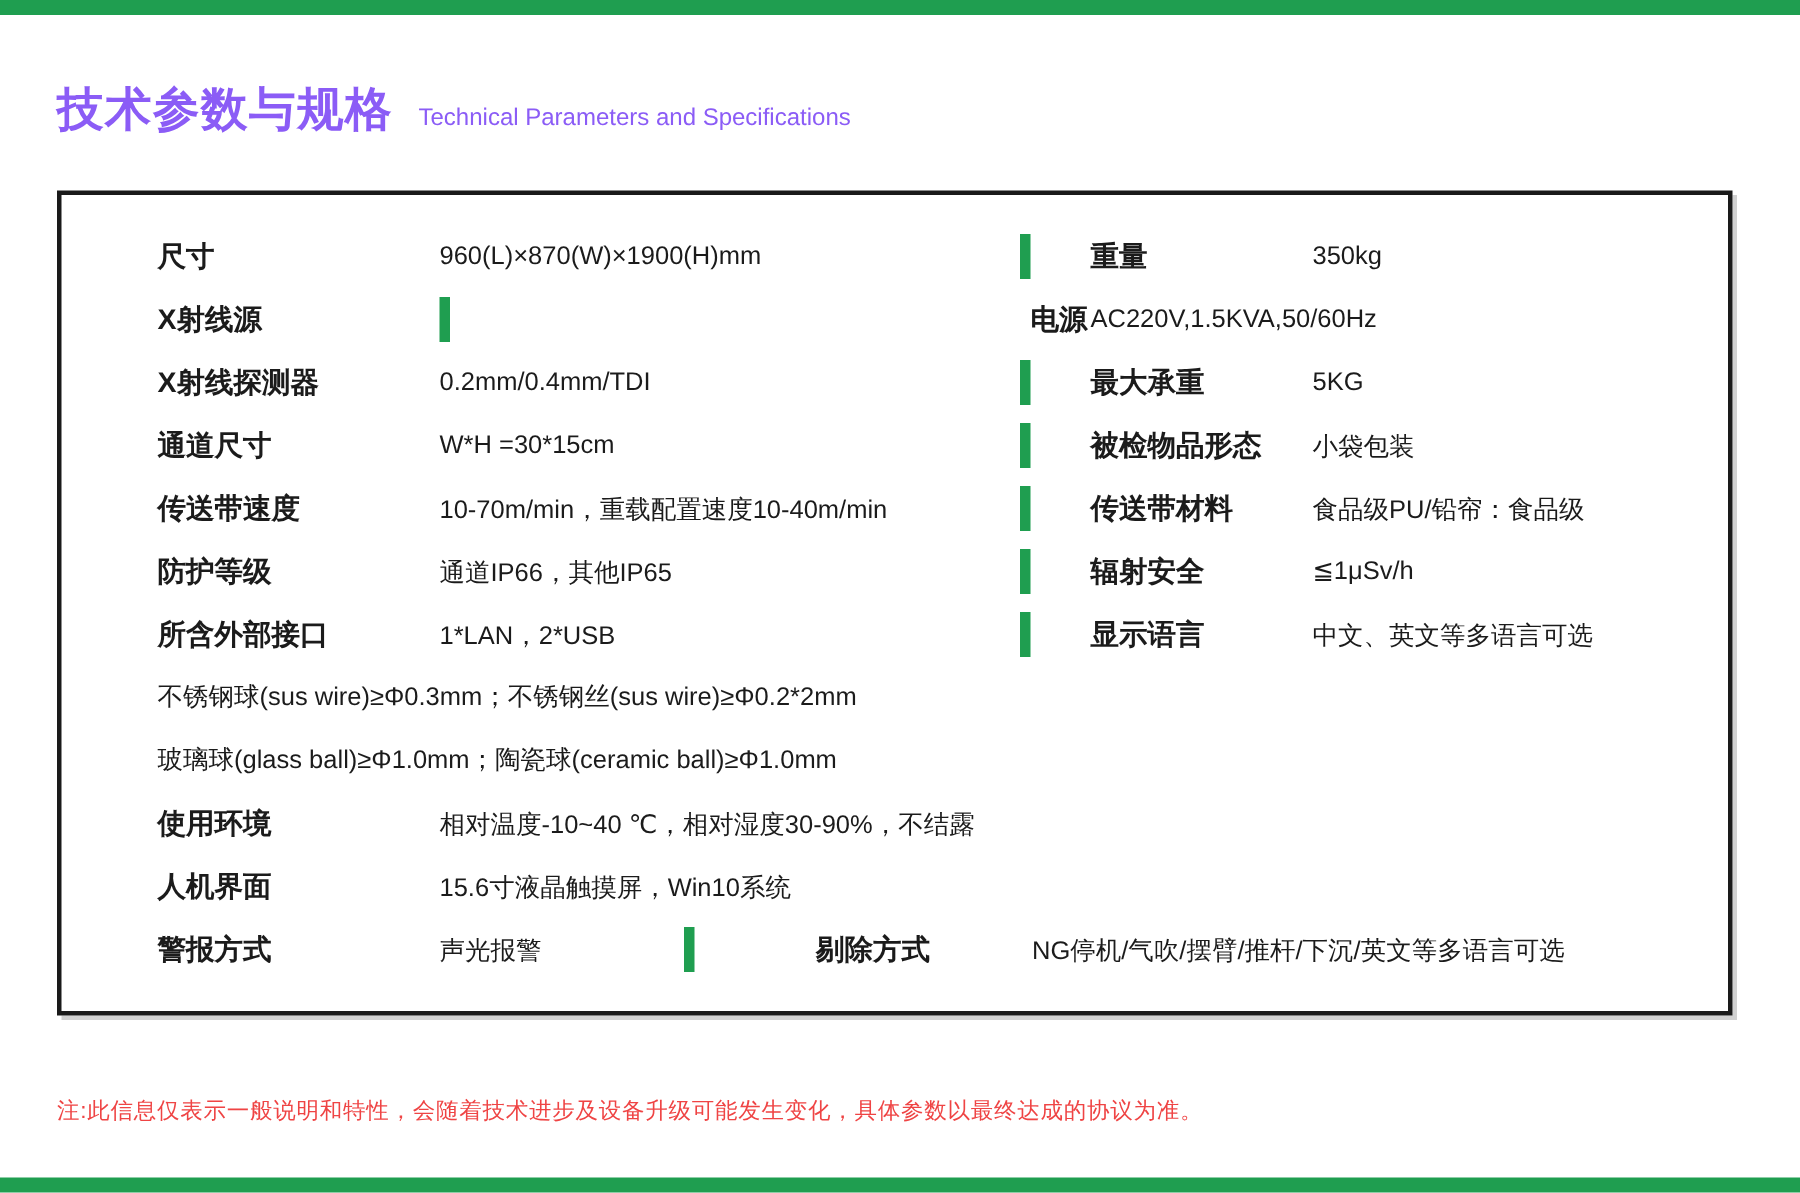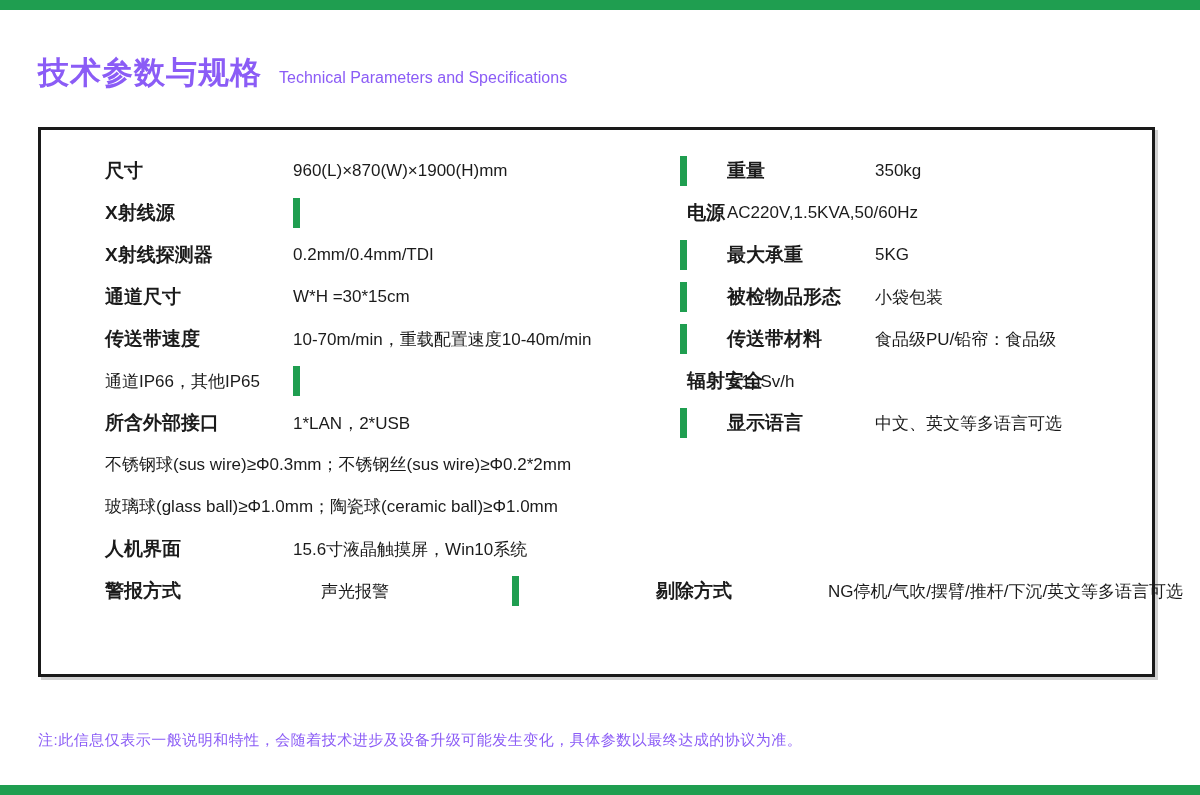--- a/index.html
+++ b/index.html
@@ -33,36 +33,36 @@
     position: absolute; left: 38px; top: 127px;
     width: 1117px; height: 550px;
     background: #ffffff;
     border: 3px solid #1a1a1a;
     box-shadow: 3px 3px 0 rgba(0,0,0,0.18);
     padding-top: 20px;
   }
 
   .row { display: grid; align-items: center; padding-left: 64px; height: 42px; }
   .row.paired   { grid-template-columns: 188px 387px 7px 40px 148px 1fr; }
-  .row.alarm    { grid-template-columns: 188px 163px 7px 81px 144px 1fr; gap: 28px; }
+  .row.alarm    { grid-template-columns: 188px 163px 7px 81px 144px 1fr; }
   .row.single   { grid-template-columns: 188px 1fr; }
   .row.sens     { grid-template-columns: 188px 1fr; height: 84px; align-items: start; }
   .row.sens .label { line-height: 42px; }
   .sens-lines .line { height: 42px; line-height: 42px; }
 
   .label { font-size: 19px; font-weight: bold; white-space: nowrap; }
   .value { font-size: 17px; font-weight: normal; white-space: nowrap; }
 
   .divider {
     width: 7px; height: 30px; background: #1f9e50; align-self: center;
   }
 
   .footnote {
     position: absolute; left: 38px; top: 731px;
-    font-size: 15px; color: #8b5cf6; letter-spacing: 0.5px;
+    font-size: 15px; color: #ef4444; letter-spacing: 0.5px;
     white-space: nowrap;
   }
 </style>
 </head>
 <body>
 
 <div class="accent-bar top"></div>
 
 <header class="page-header">
   <h1>技术参数与规格</h1>
@@ -109,20 +109,21 @@
   <div class="row paired">
     <span class="label">传送带速度</span>
     <span class="value">10-70m/min，重载配置速度10-40m/min</span>
     <span class="divider"></span>
       <span></span>
     <span class="label">传送带材料</span>
     <span class="value">食品级PU/铅帘：食品级</span>
   </div>
 
   <div class="row paired">
+    <span class="label">防护等级</span>
     <span class="value">通道IP66，其他IP65</span>
     <span class="divider"></span>
       <span></span>
     <span class="label">辐射安全</span>
     <span class="value">≦1μSv/h</span>
   </div>
 
   <div class="row paired">
     <span class="label">所含外部接口</span>
     <span class="value">1*LAN，2*USB</span>
@@ -132,20 +133,24 @@
     <span class="value">中文、英文等多语言可选</span>
   </div>
 
   <div class="row sens">
     <div class="sens-lines">
       <div class="line value">不锈钢球(sus wire)≥Φ0.3mm；不锈钢丝(sus wire)≥Φ0.2*2mm</div>
       <div class="line value">玻璃球(glass ball)≥Φ1.0mm；陶瓷球(ceramic ball)≥Φ1.0mm</div>
     </div>
   </div>
 
+  <div class="row single">
+    <span class="label">使用环境</span>
+    <span class="value">相对温度-10~40 ℃，相对湿度30-90%，不结露</span>
+  </div>
 
   <div class="row single">
     <span class="label">人机界面</span>
     <span class="value">15.6寸液晶触摸屏，Win10系统</span>
   </div>
 
   <div class="row alarm">
     <span class="label">警报方式</span>
     <span class="value">声光报警</span>
     <span class="divider"></span>

